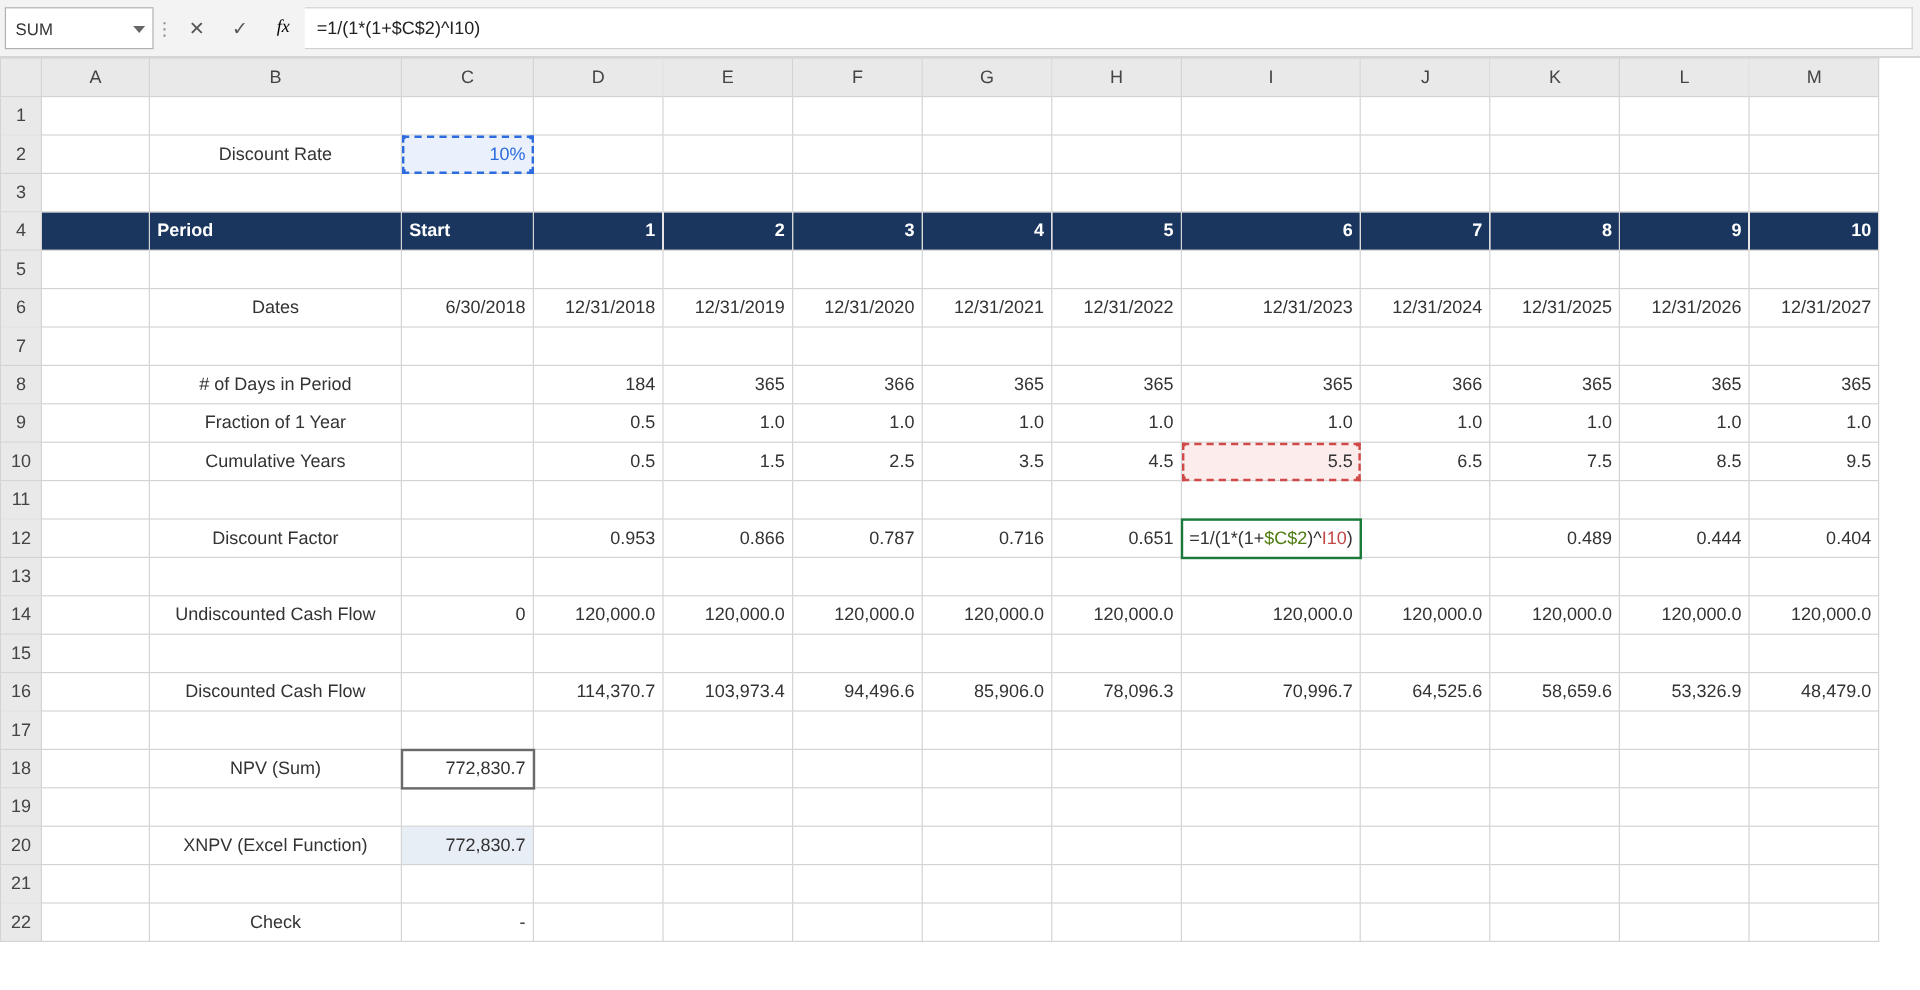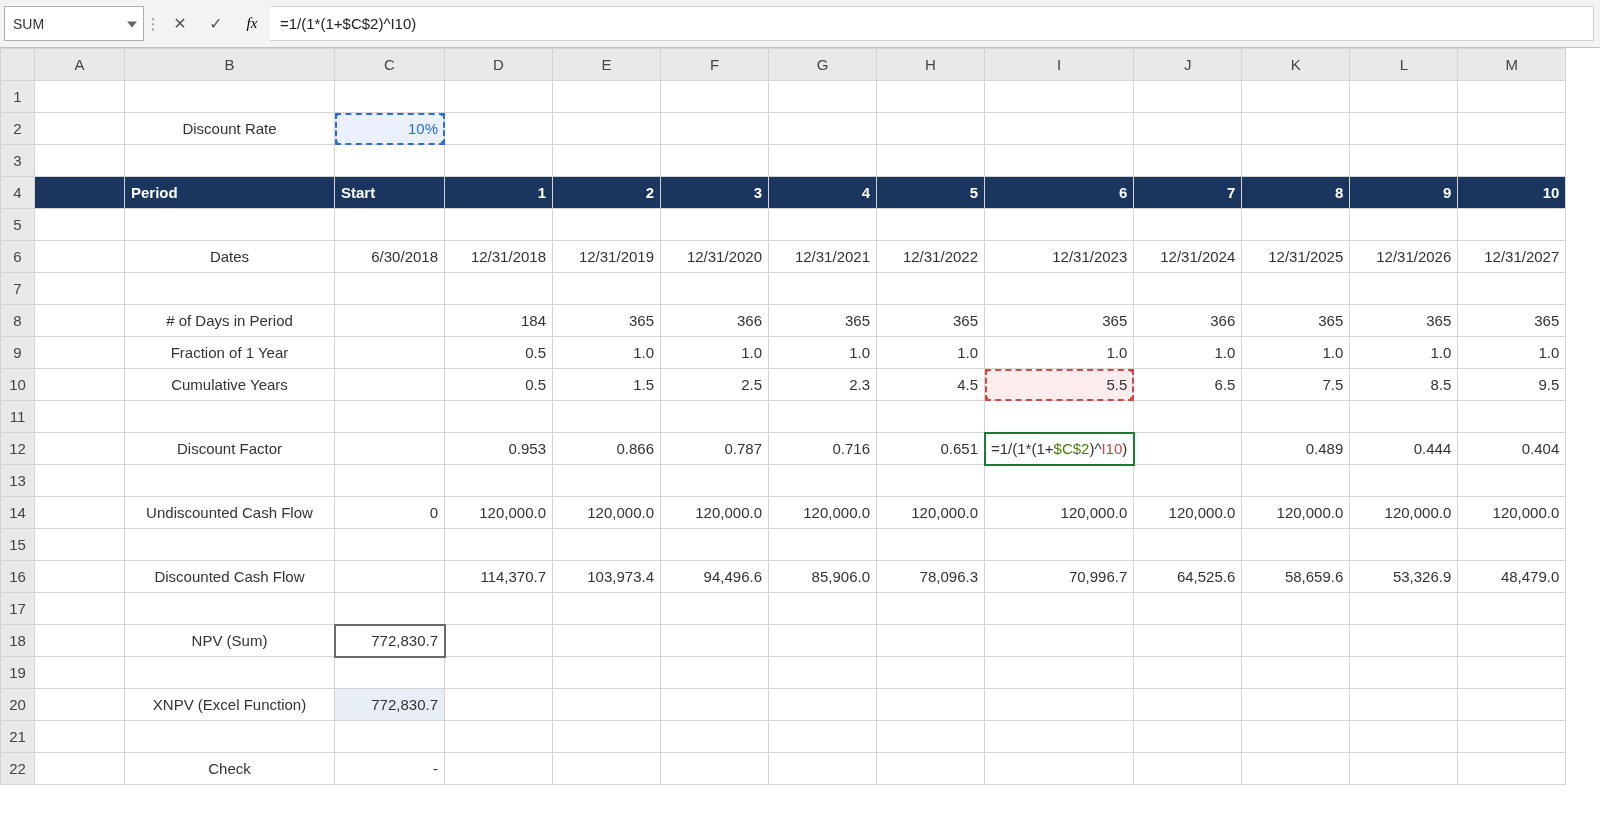--- a/index.html
+++ b/index.html
@@ -13,21 +13,21 @@
   }
   
   .fbar {
     height: 48px;
     display: flex;
     align-items: stretch;
     border-bottom: 1px solid #c0c0c0;
     background: #f3f3f3;
   }
   .namebox {
-    width: 140px;
+    width: 124px;
     border: 1px solid #b0b0b0;
     background: #fff;
     margin: 6px 0 6px 4px;
     display: flex;
     align-items: center;
     padding: 0 8px;
     font-size: 14px;
     position: relative;
   }
   .namebox .caret {
@@ -360,21 +360,21 @@
           <td class="">1.0</td>
         </tr>
         <tr>
           <th class="rowhdr">10</th>
           <td class=""></td>
           <td class="left">Cumulative Years</td>
           <td class=""></td>
           <td class="">0.5</td>
           <td class="">1.5</td>
           <td class="">2.5</td>
-          <td class="">2.3</td>
+          <td class="">3.5</td>
           <td class="">4.5</td>
           <td class="ref-i10">5.5<span class="h1"></span><span class="h2"></span></td>
           <td class="">6.5</td>
           <td class="">7.5</td>
           <td class="">8.5</td>
           <td class="">9.5</td>
         </tr>
         <tr>
           <th class="rowhdr">11</th>
           <td></td>

